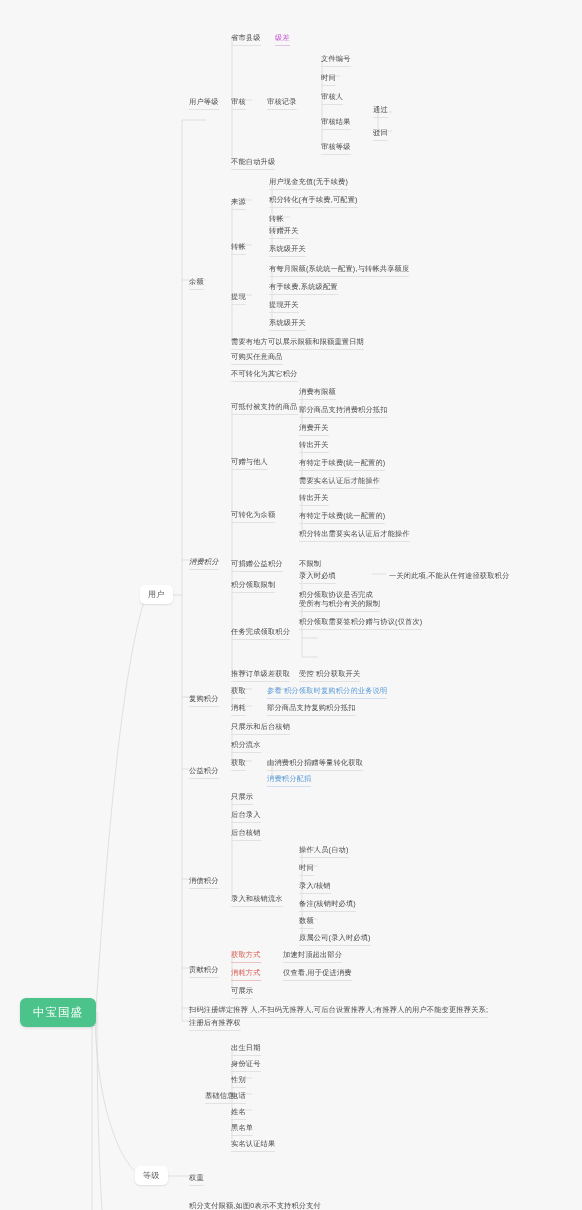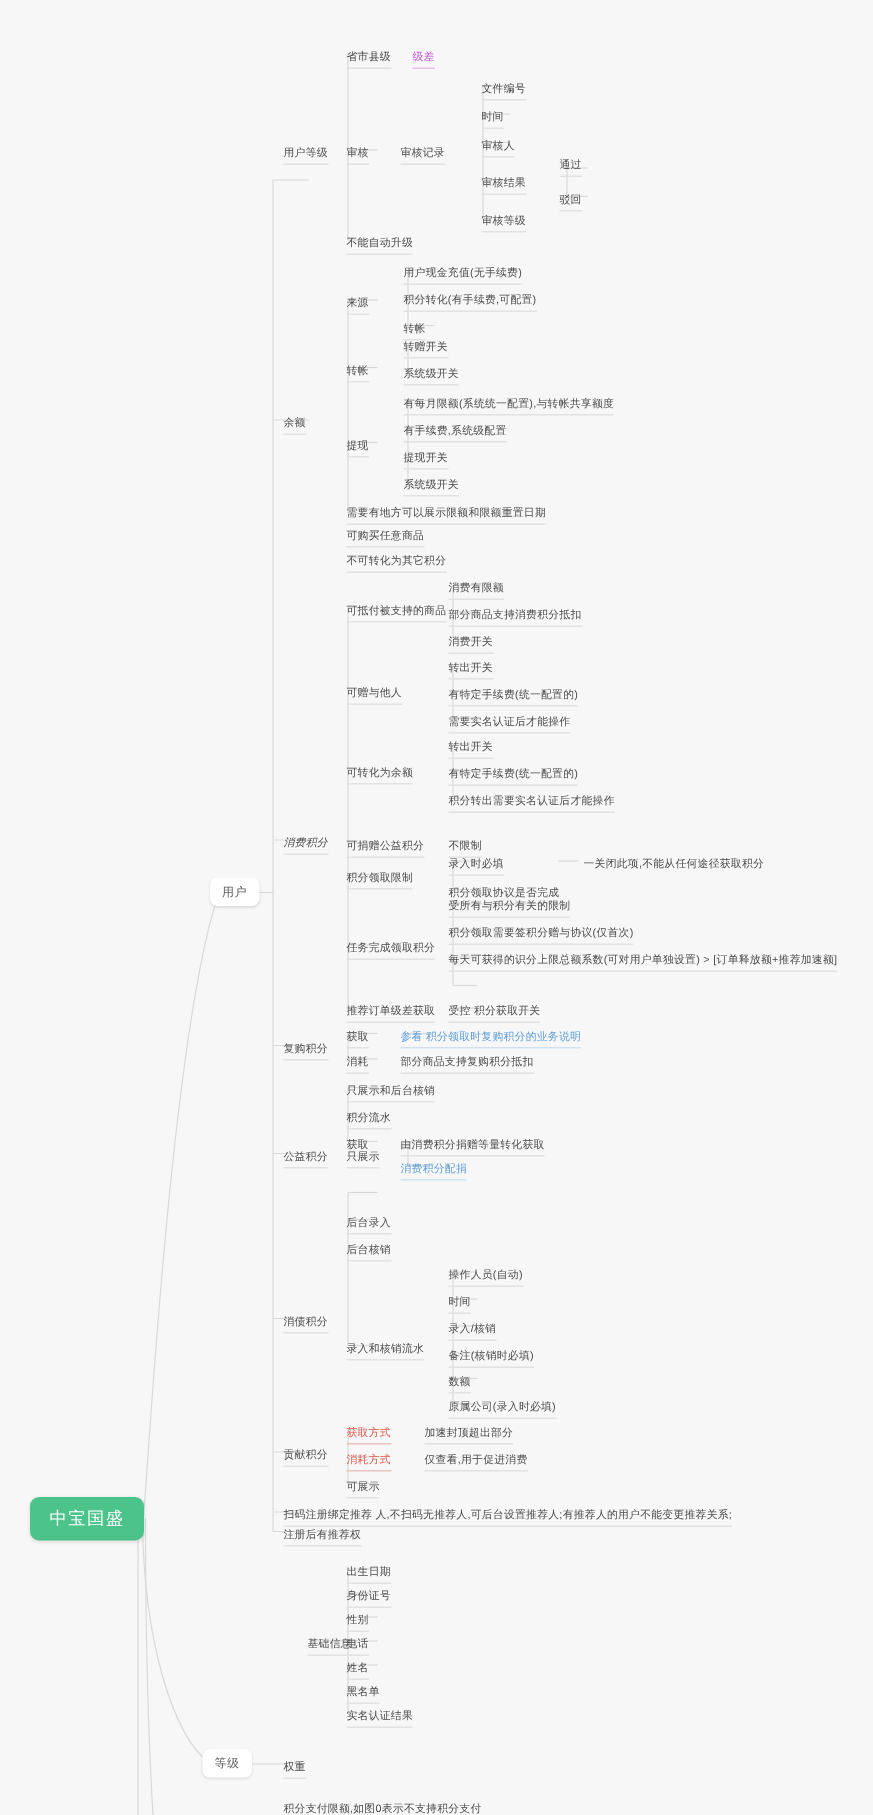--- a/index.html
+++ b/index.html
@@ -268,39 +268,38 @@
   <div class="node" style="left:296px;top:527px;"><span class="txt">积分转出需要实名认证后才能操作</span></div>
   <div class="node" style="left:228px;top:557px;"><span class="txt">可捐赠公益积分</span></div>
   <div class="node" style="left:296px;top:557px;"><span class="txt">不限制</span></div>
   <div class="node" style="left:228px;top:578px;"><span class="txt">积分领取限制</span></div>
   <div class="node" style="left:296px;top:569px;"><span class="txt">录入时必填</span></div>
   <div class="node nb" style="left:386px;top:569px;"><span class="txt">一关闭此项,不能从任何途径获取积分</span></div>
   <div class="node" style="left:296px;top:588px;"><span class="txt">积分领取协议是否完成</span></div>
   <div class="node" style="left:228px;top:625px;"><span class="txt">任务完成领取积分</span></div>
   <div class="node" style="left:296px;top:597px;"><span class="txt">受所有与积分有关的限制</span></div>
   <div class="node" style="left:296px;top:615px;"><span class="txt">积分领取需要签积分赠与协议(仅首次)</span></div>
-  <div class="node" style="left:296px;top:633px;"><span class="txt">每天可获得的识分上限总额系数(可对用户单独设置) &gt; [订单释放额+推荐加速额]</span></div>
   <div class="node" style="left:228px;top:667px;"><span class="txt">推荐订单级差获取</span></div>
   <div class="node" style="left:296px;top:667px;"><span class="txt">受控 积分获取开关</span></div>
 
   <div class="node" style="left:186px;top:692px;"><span class="txt">复购积分</span></div>
   <div class="node" style="left:228px;top:684px;"><span class="txt">获取</span></div>
   <div class="node blue" style="left:264px;top:684px;"><span class="txt">参看 积分领取时复购积分的业务说明</span></div>
   <div class="node" style="left:228px;top:701px;"><span class="txt">消耗</span></div>
   <div class="node" style="left:264px;top:701px;"><span class="txt">部分商品支持复购积分抵扣</span></div>
 
   <div class="node" style="left:186px;top:764px;"><span class="txt">公益积分</span></div>
   <div class="node" style="left:228px;top:720px;"><span class="txt">只展示和后台核销</span></div>
   <div class="node" style="left:228px;top:738px;"><span class="txt">积分流水</span></div>
   <div class="node" style="left:228px;top:756px;"><span class="txt">获取</span></div>
   <div class="node" style="left:264px;top:756px;"><span class="txt">由消费积分捐赠等量转化获取</span></div>
   <div class="node blue" style="left:264px;top:772px;"><span class="txt">消费积分配捐</span></div>
 
   <div class="node" style="left:186px;top:874px;"><span class="txt">消债积分</span></div>
-  <div class="node" style="left:228px;top:764px;"><span class="txt">只展示</span></div>
+  <div class="node" style="left:228px;top:790px;"><span class="txt">只展示</span></div>
   <div class="node" style="left:228px;top:808px;"><span class="txt">后台录入</span></div>
   <div class="node" style="left:228px;top:826px;"><span class="txt">后台核销</span></div>
   <div class="node" style="left:228px;top:892px;"><span class="txt">录入和核销流水</span></div>
   <div class="node" style="left:296px;top:843px;"><span class="txt">操作人员(自动)</span></div>
   <div class="node" style="left:296px;top:861px;"><span class="txt">时间</span></div>
   <div class="node" style="left:296px;top:879px;"><span class="txt">录入/核销</span></div>
   <div class="node" style="left:296px;top:897px;"><span class="txt">备注(核销时必填)</span></div>
   <div class="node" style="left:296px;top:914px;"><span class="txt">数额</span></div>
   <div class="node" style="left:296px;top:931px;"><span class="txt">原属公司(录入时必填)</span></div>
 

